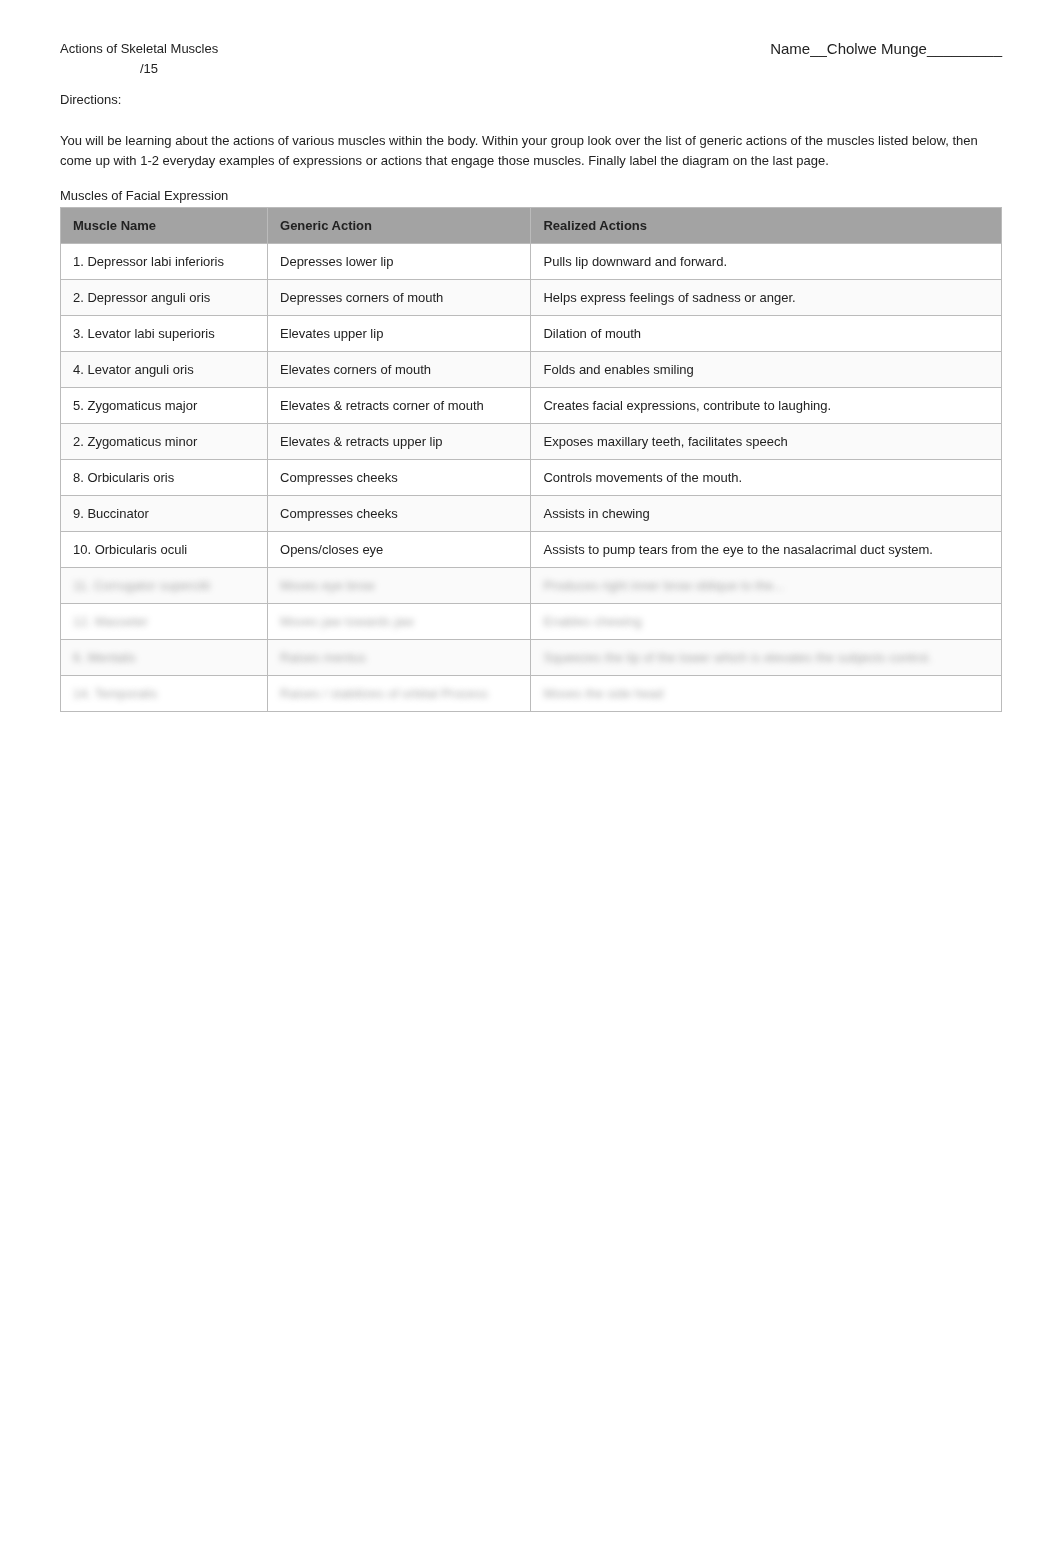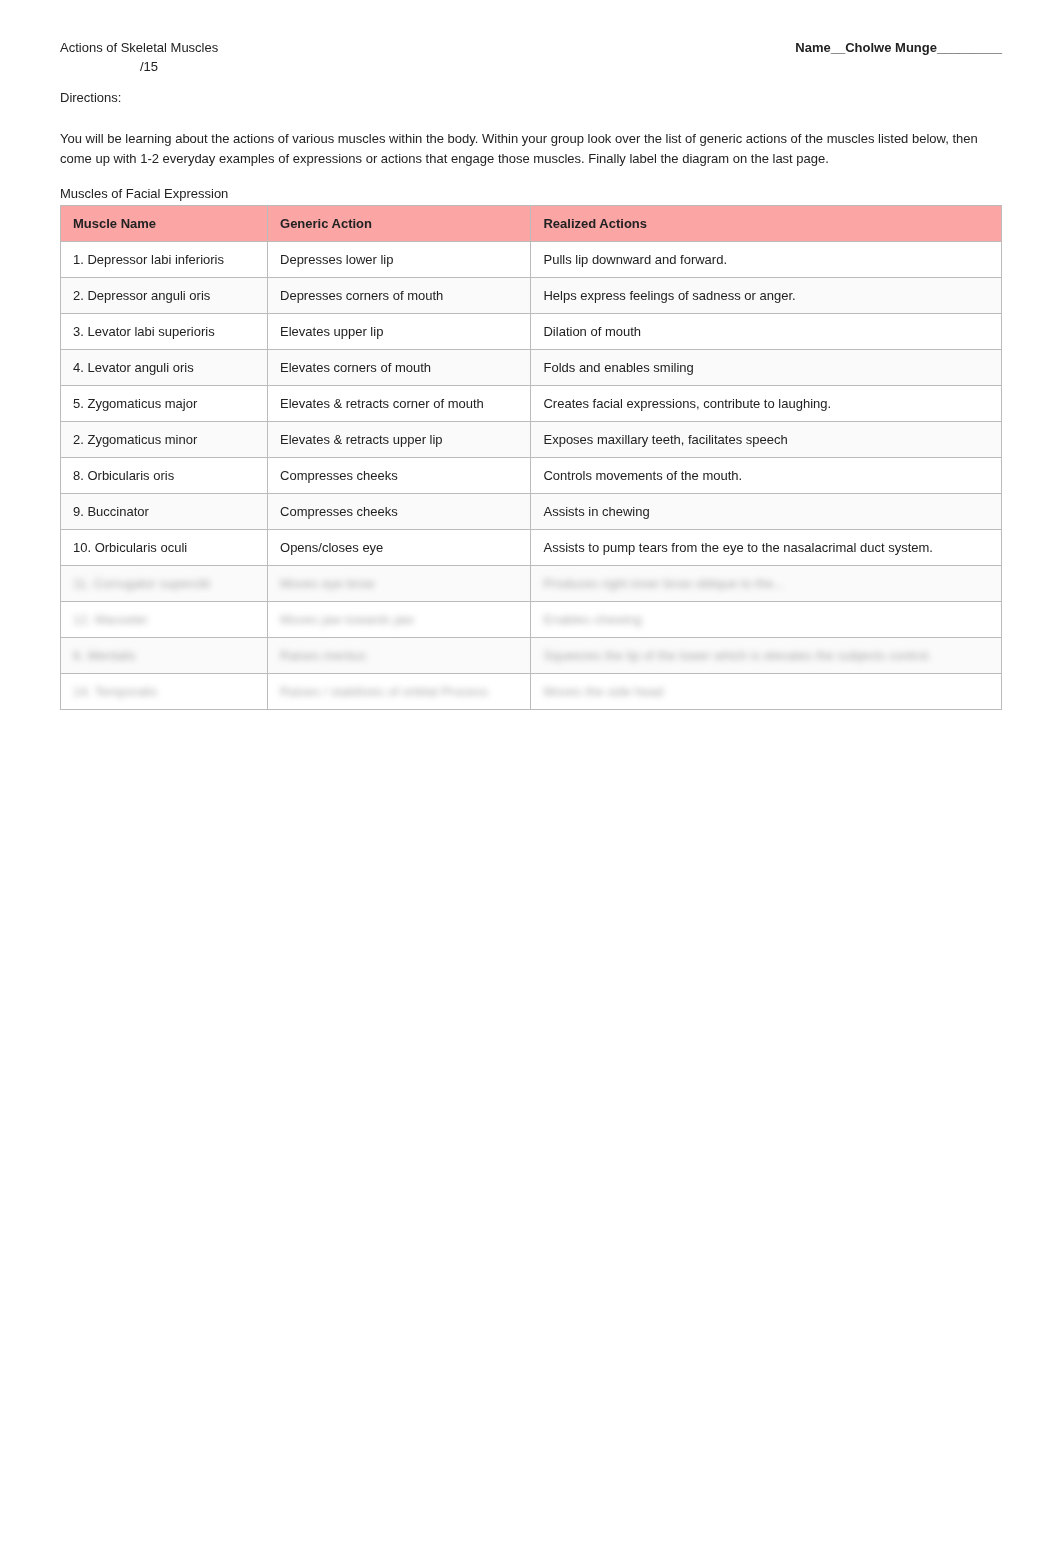--- a/index.html
+++ b/index.html
@@ -15,22 +15,21 @@
     .header {
       display: flex;
       justify-content: space-between;
       align-items: center;
       margin-bottom: 4px;
     }
     .header-title {
       font-size: 13px;
     }
     .header-name {
-      font-size: 13px;
-      font-weight: bold;
+      font-size: 15px;
     }
     .score {
       margin-left: 80px;
       margin-bottom: 16px;
       font-size: 13px;
     }
     .directions-label {
       font-size: 13px;
       margin-bottom: 24px;
     }
@@ -48,21 +47,21 @@
       width: 100%;
       border-collapse: collapse;
       font-size: 13px;
     }
     th, td {
       border: 1px solid #bbb;
       padding: 10px 12px;
       vertical-align: top;
     }
     th {
-      background: #fca5a5;
+      background: #a3a3a3;
       font-weight: bold;
       text-align: left;
     }
     tr:nth-child(even) td {
       background: #fafafa;
     }
     .blurred {
       color: transparent;
       text-shadow: 0 0 6px rgba(0,0,0,0.35);
       user-select: none;

